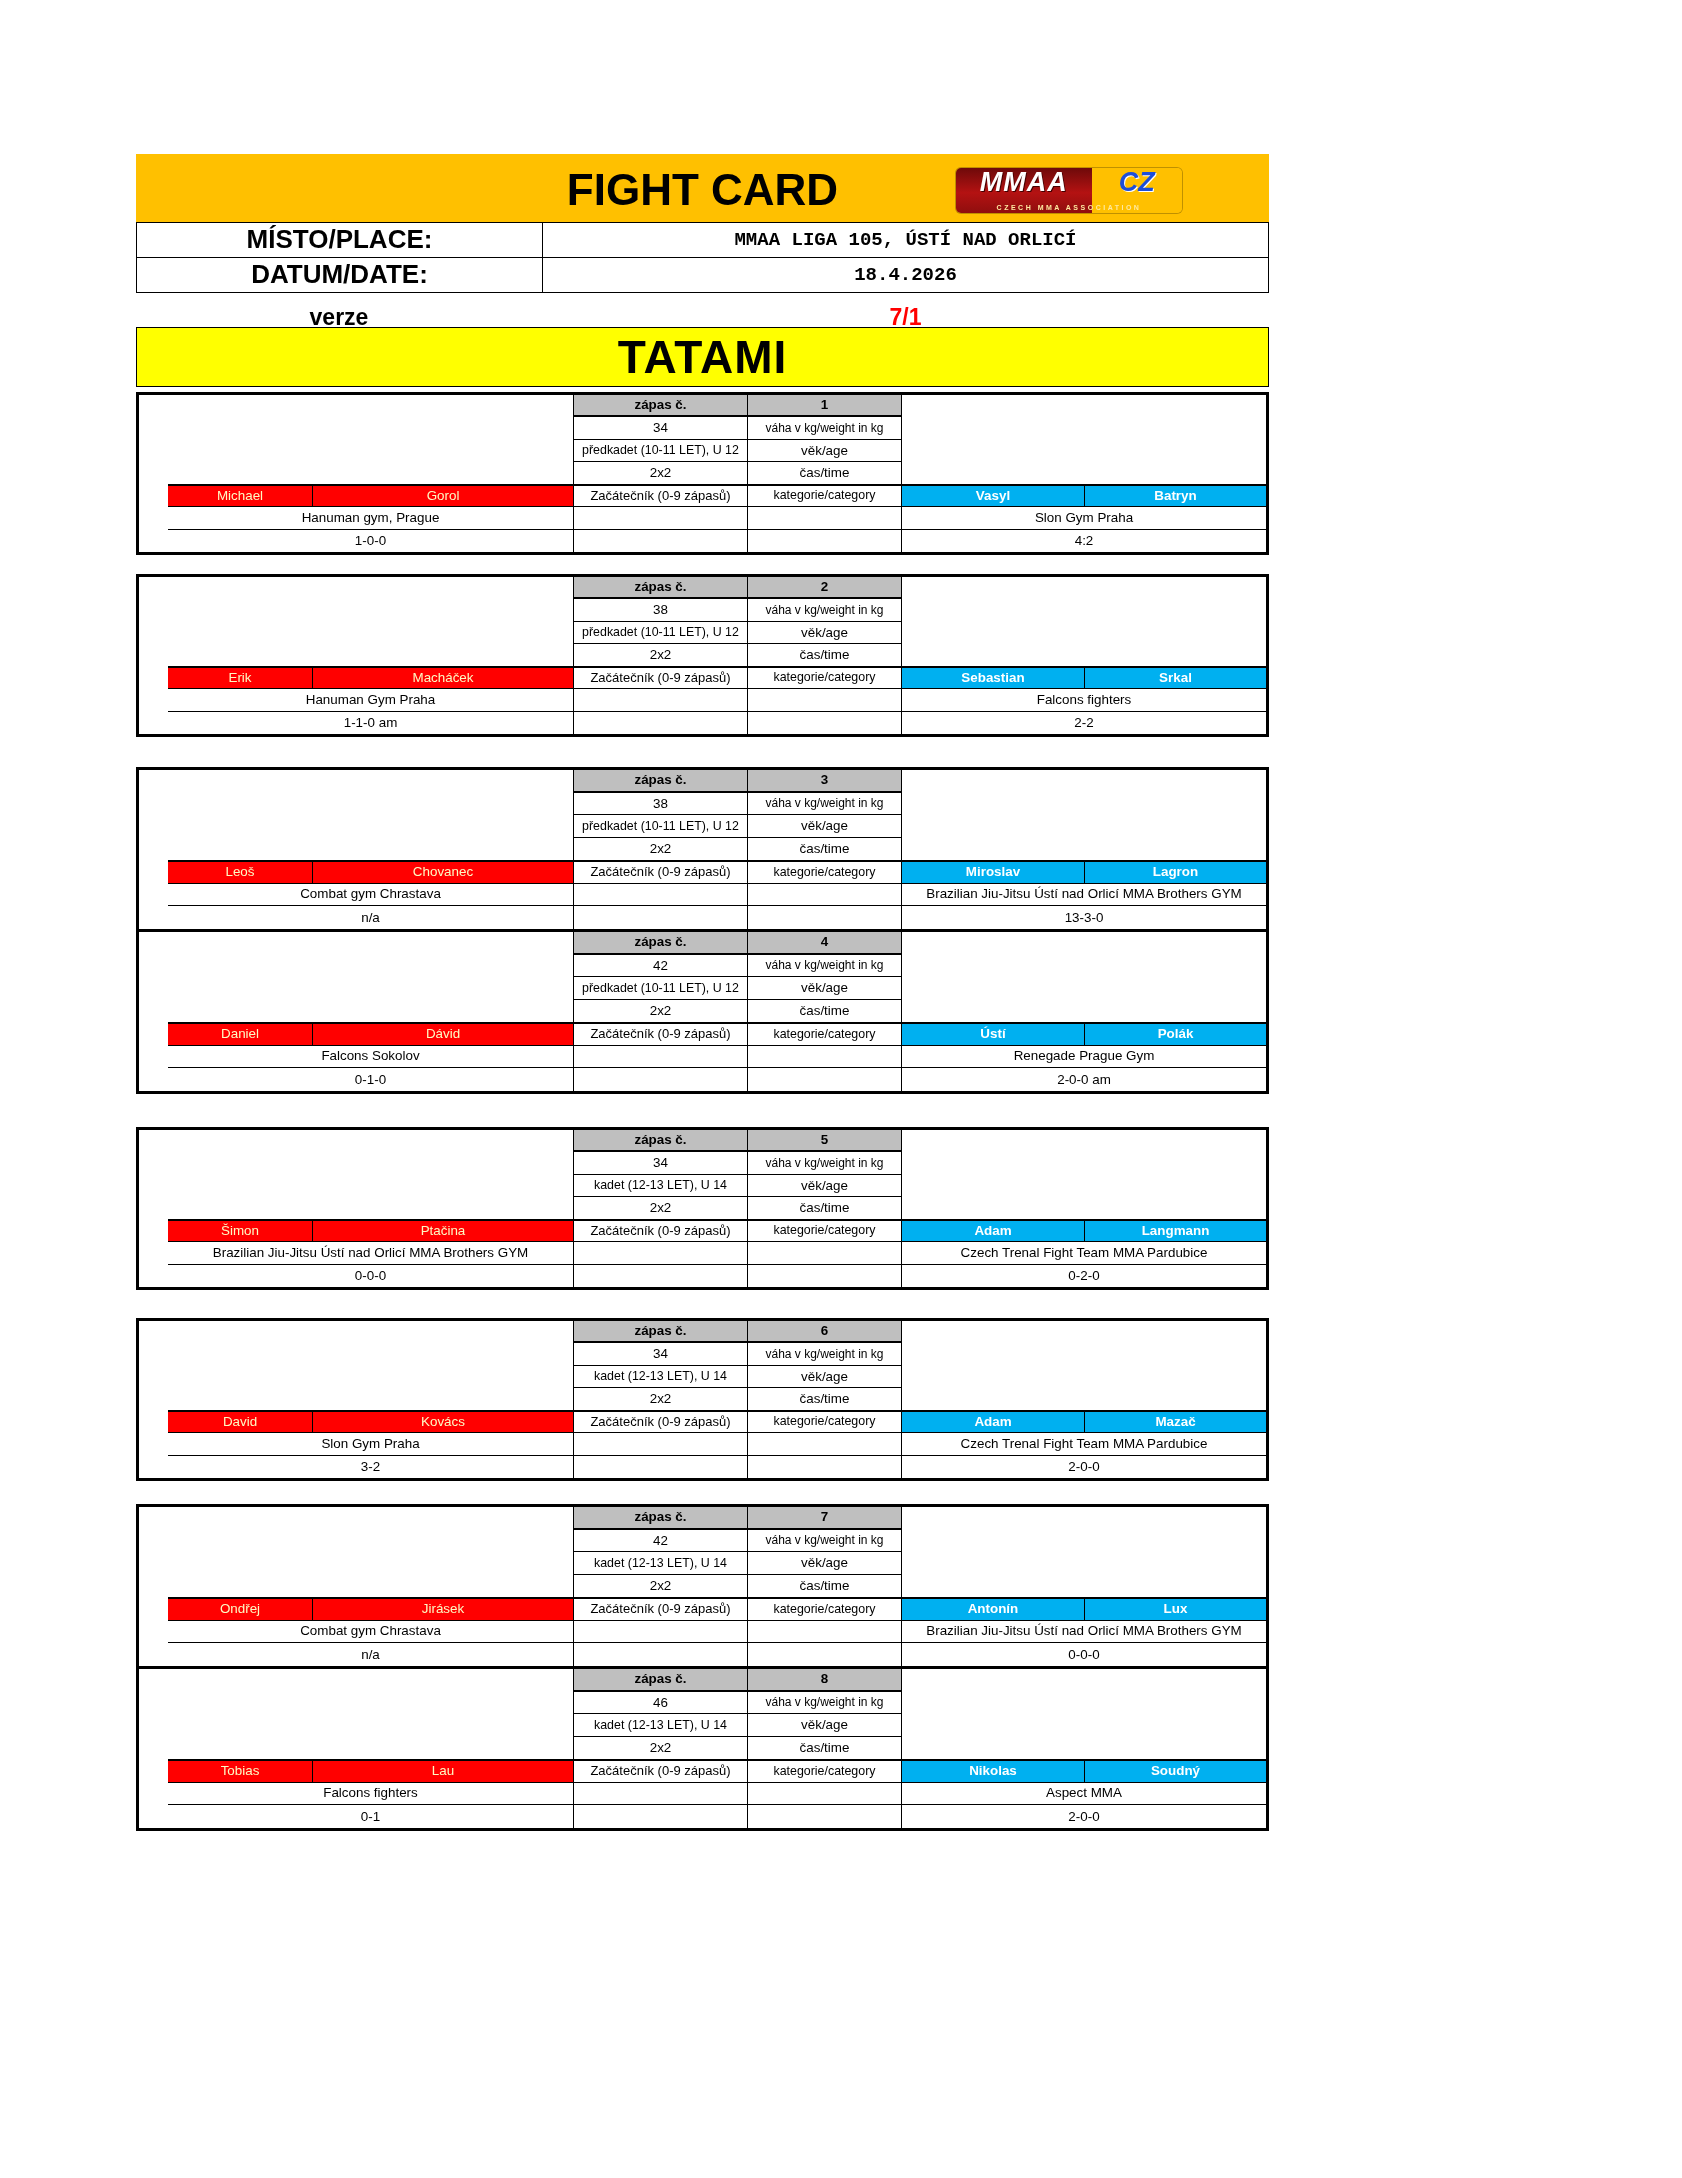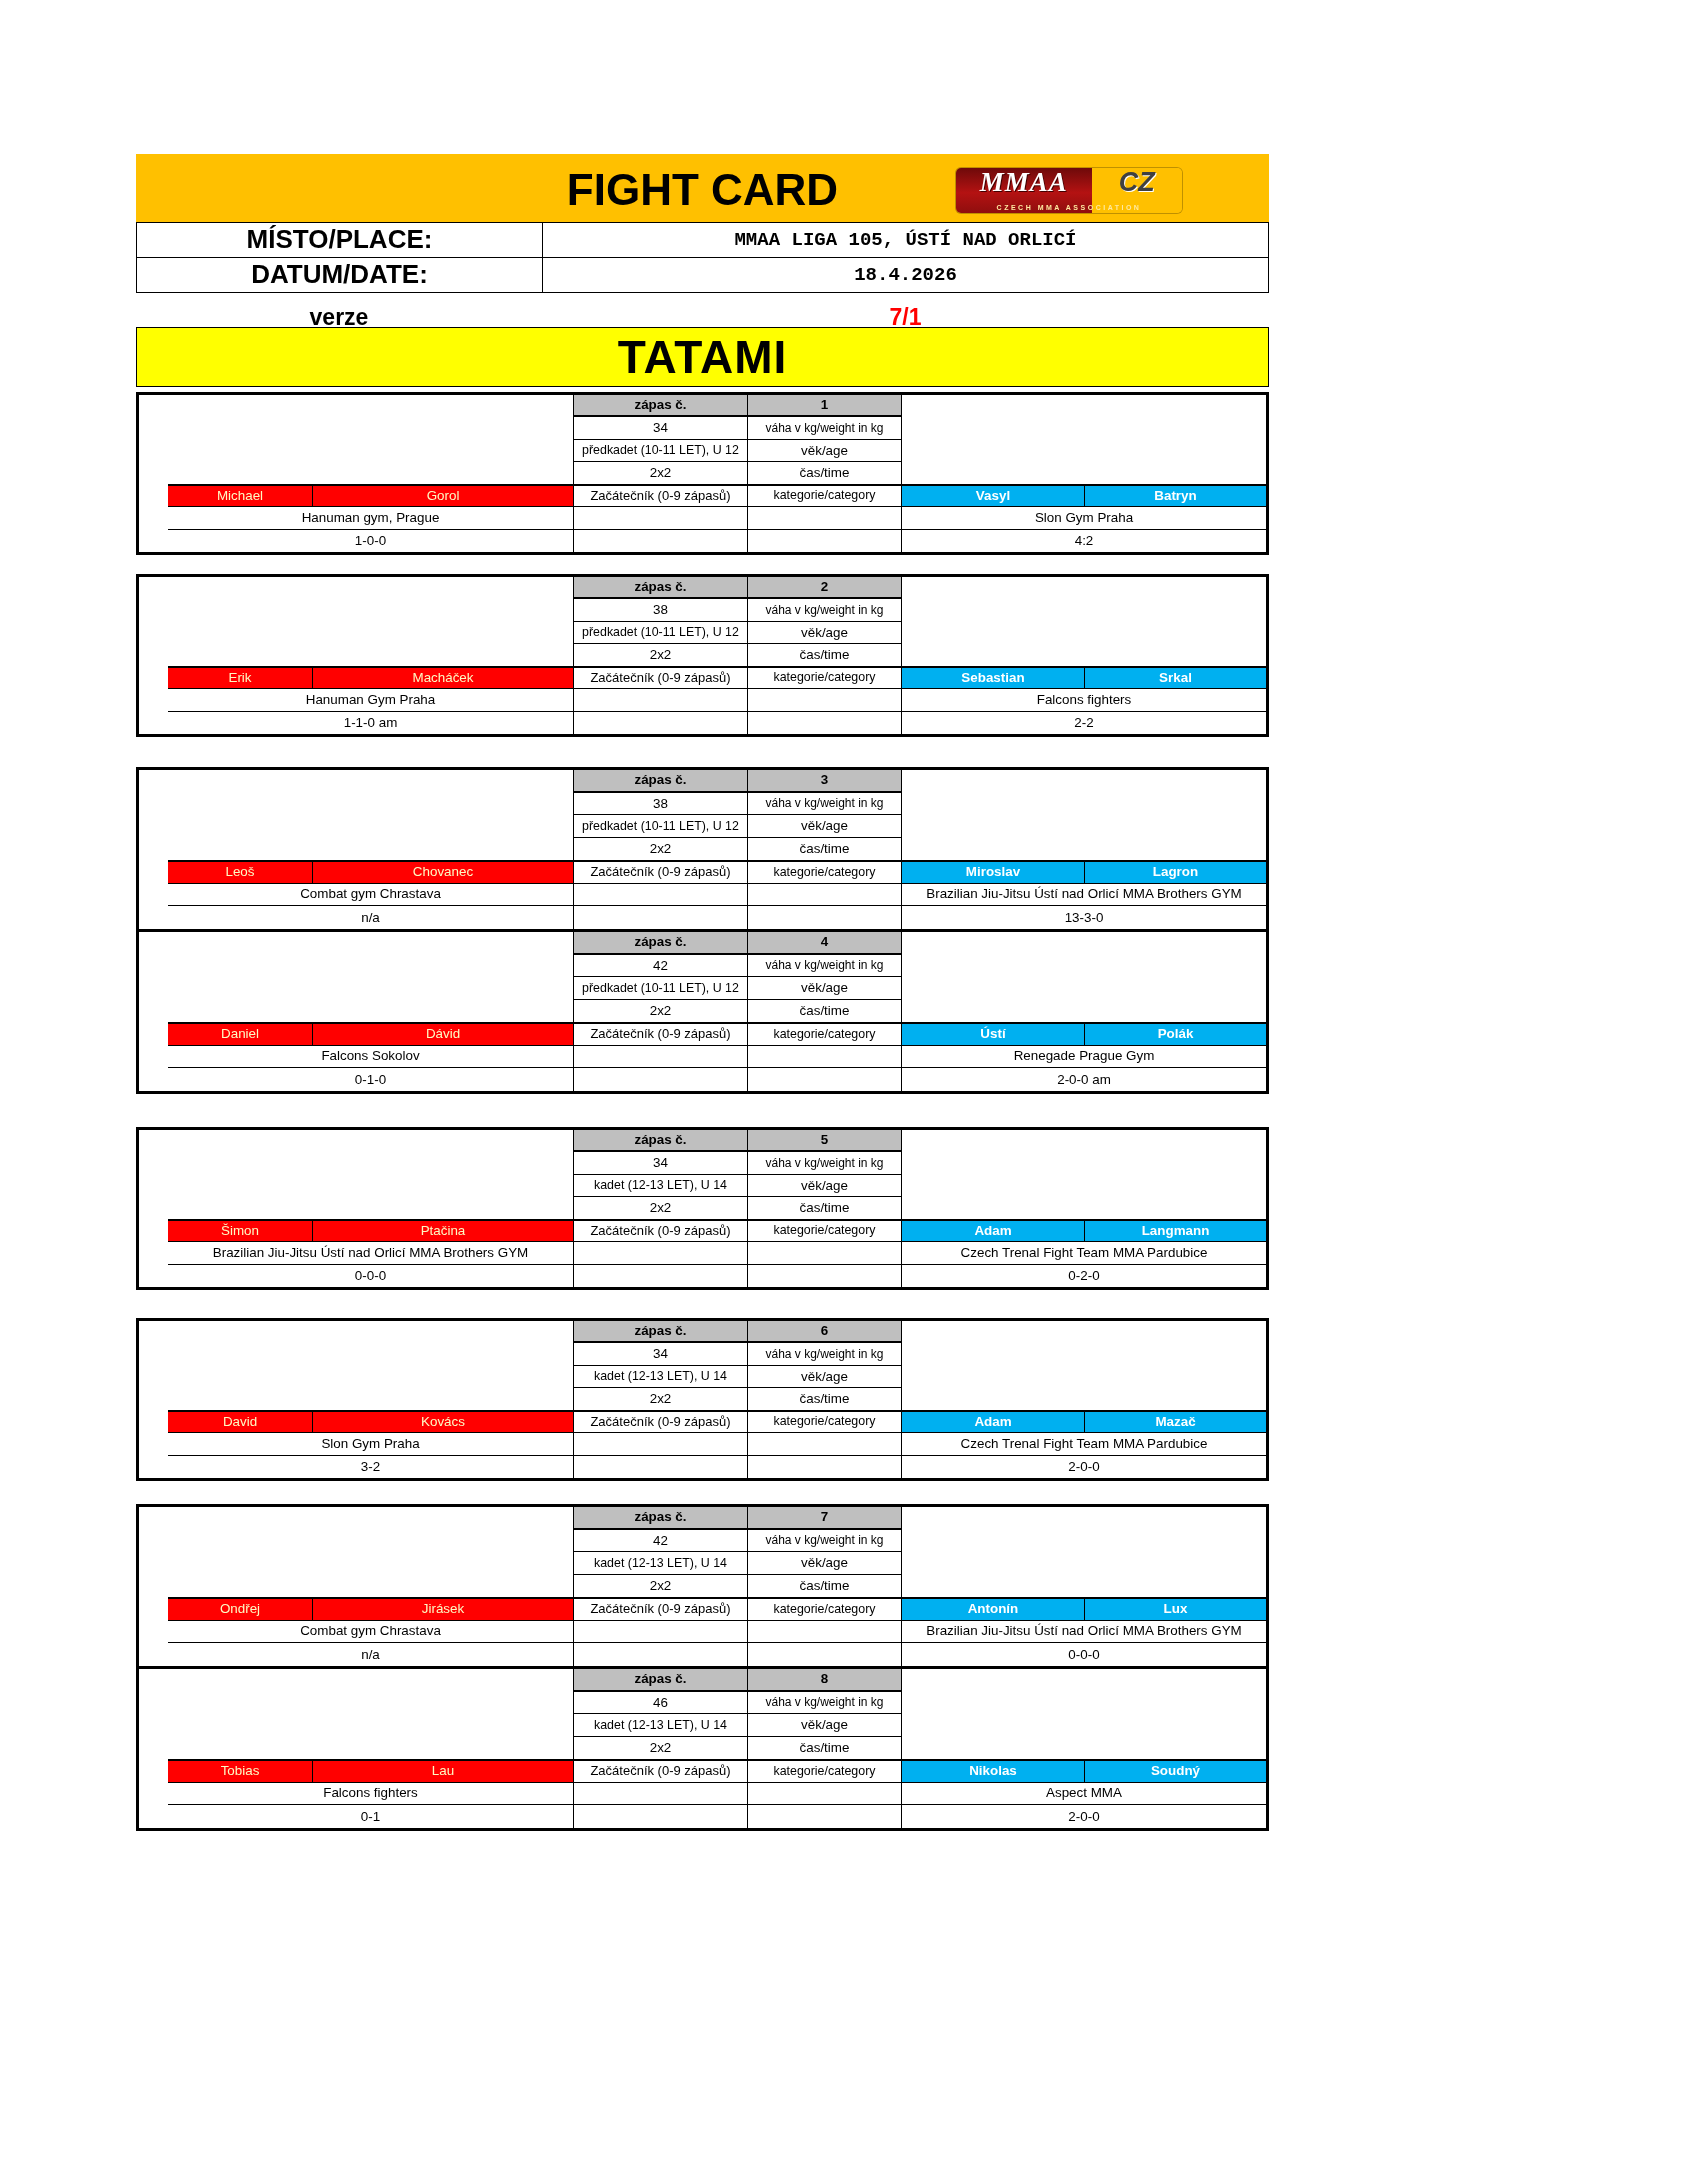--- a/index.html
+++ b/index.html
@@ -21,27 +21,27 @@
   .logo{
     position:absolute;left:820px;top:14px;width:226px;height:45px;border-radius:5px;
     overflow:hidden;display:flex;box-shadow:0 0 0 1px rgba(0,0,0,.25);
   }
   .logo-left{
     flex:0 0 60%;background:linear-gradient(#6e0a0a 0%,#b41212 55%,#8f0e0e 100%);
     display:flex;align-items:flex-start;justify-content:center;
   }
   .logo-left span{
     font-size:27px;font-weight:900;font-style:italic;color:#fff;letter-spacing:1px;
-    line-height:1.05;text-shadow:1px 1px 0 #400;font-family:Liberation Serif, serif;
+    line-height:1.05;text-shadow:1px 1px 0 #400;
   }
   .logo-right{
     flex:1;background:#FFC000;display:flex;align-items:flex-start;justify-content:center;
   }
   .logo-right span{
-    font-size:27px;font-weight:900;font-style:italic;color:#404040;line-height:1.05;
+    font-size:27px;font-weight:900;font-style:italic;color:#1d4ed8;line-height:1.05;
     text-shadow:1px 1px 0 #fff;
   }
   .logo-caption{
     position:absolute;left:0;right:0;bottom:2px;text-align:center;
     font-size:7px;font-weight:bold;letter-spacing:2.5px;color:#FFE9A0;white-space:nowrap;
   }
 
   
   .info-table{
     position:absolute;left:0;top:68px;width:1133px;height:71px;

